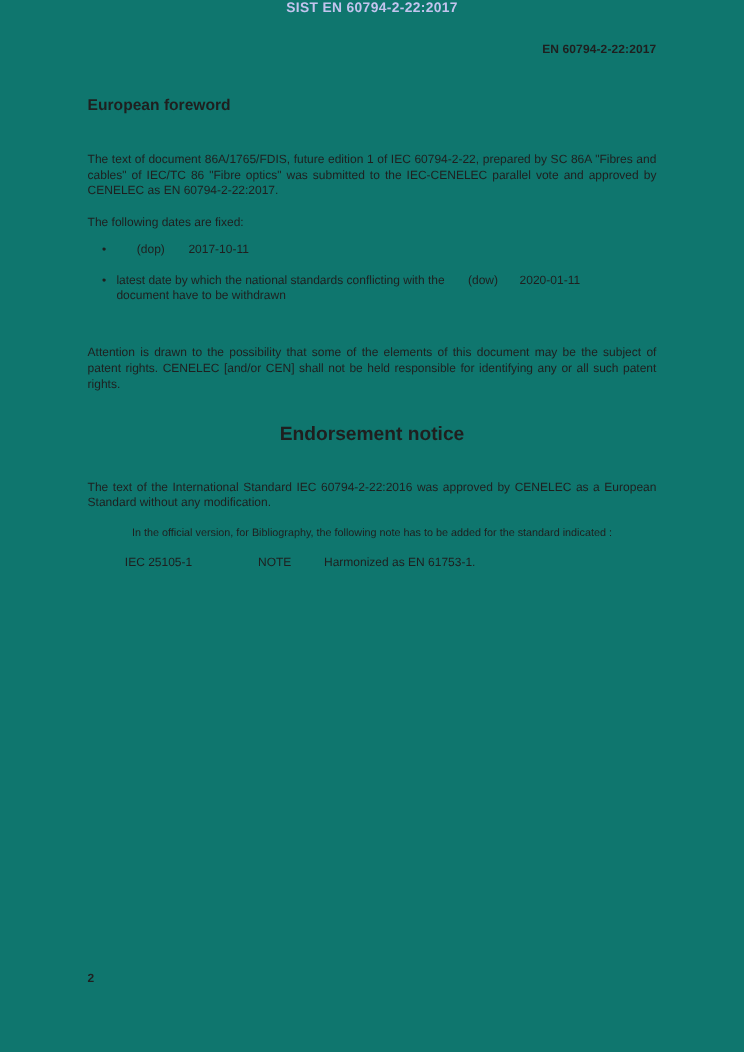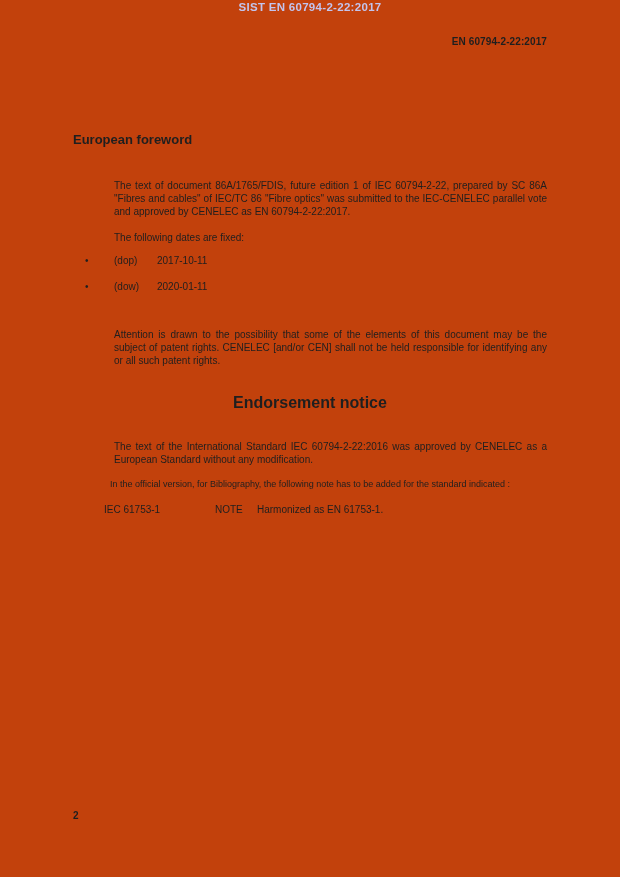--- a/index.html
+++ b/index.html
@@ -6,21 +6,21 @@
   html, body { background: #ffffff; }
   body {
     width: 620px; height: 877px;
     font-family: "Liberation Sans", sans-serif;
     color: #1f1f1f;
     position: relative;
     overflow: hidden;
   }
   .page {
     position: absolute; inset: 0;
-    background: #c2410c;
+    background: #0f766e;
     text-decoration: underline;
   }
   .watermark {
     position: absolute; top: 1px; left: 0; right: 0;
     text-align: center;
     font-weight: bold;
     font-size: 11.5px;
     letter-spacing: 0.3px;
     color: #c3c4ee;
   }
@@ -31,29 +31,28 @@
   }
   .doc-ref {
     margin-top: 36px;
     font-weight: bold;
     font-size: 10px;
     line-height: 12px;
     letter-spacing: 0.1px;
     text-align: right;
   }
   .fw-heading {
-    margin-top: 84px;
+    margin-top: 32px;
     font-size: 13px;
     line-height: 16px;
     font-weight: bold;
   }
   p.body {
     font-size: 10px;
     line-height: 13px;
-    margin-left: 41px;
   }
   .just { text-align: justify; }
   .para1 { margin-top: 31px; }
   .intro { margin-top: 13px; }
   .bullet-row {
     display: flex;
     align-items: flex-start;
     font-size: 10px;
     line-height: 12px;
   }
@@ -83,21 +82,21 @@
     line-height: 11px;
     text-align: center;
   }
   .note-row {
     margin-top: 14px;
     display: flex;
     font-size: 10px;
     line-height: 12px;
   }
   .n-std { margin-left: 31px; width: 111px; flex: 0 0 auto; }
-  .n-label { width: 42px; flex: 0 0 auto; }
+  .n-label { width: 55px; flex: 0 0 auto; }
   .n-text { flex: 0 0 auto; }
   .page-num {
     position: absolute;
     left: 73px; top: 810px;
     font-weight: bold;
     font-size: 10px;
   }
 </style>
 </head>
 <body>
@@ -117,34 +116,35 @@
     <p class="body intro">The following dates are fixed:</p>
 
     <div class="bullet-row first">
       <span class="bullet">•</span>
       <span class="b-label">(dop)</span>
       <span class="b-date">2017-10-11</span>
     </div>
 
     <div class="bullet-row second">
       <span class="bullet">•</span>
+      <span class="b-text">latest date by which the national standards conflicting with the document have to be withdrawn</span>
       <span class="b-label">(dow)</span>
       <span class="b-date">2020-01-11</span>
     </div>
 
     <p class="body just attention">Attention is drawn to the possibility that some of the elements of this document may be the subject of patent rights. CENELEC [and/or CEN] shall not be held responsible for identifying any or all such patent rights.</p>
 
     <div class="endo-heading">Endorsement notice</div>
 
     <p class="body just endo-para">The text of the International Standard IEC 60794-2-22:2016 was approved by CENELEC as a European Standard without any modification.</p>
 
     <p class="small-para">In the official version, for Bibliography, the following note has to be added for the standard indicated :</p>
 
     <div class="note-row">
-      <span class="n-std">IEC 61753-1</span>
+      <span class="n-std">IEC 25105-1</span>
       <span class="n-label">NOTE</span>
       <span class="n-text">Harmonized as EN 61753-1.</span>
     </div>
 
   </div>
 
   <div class="page-num">2</div>
 
 </div>
 

